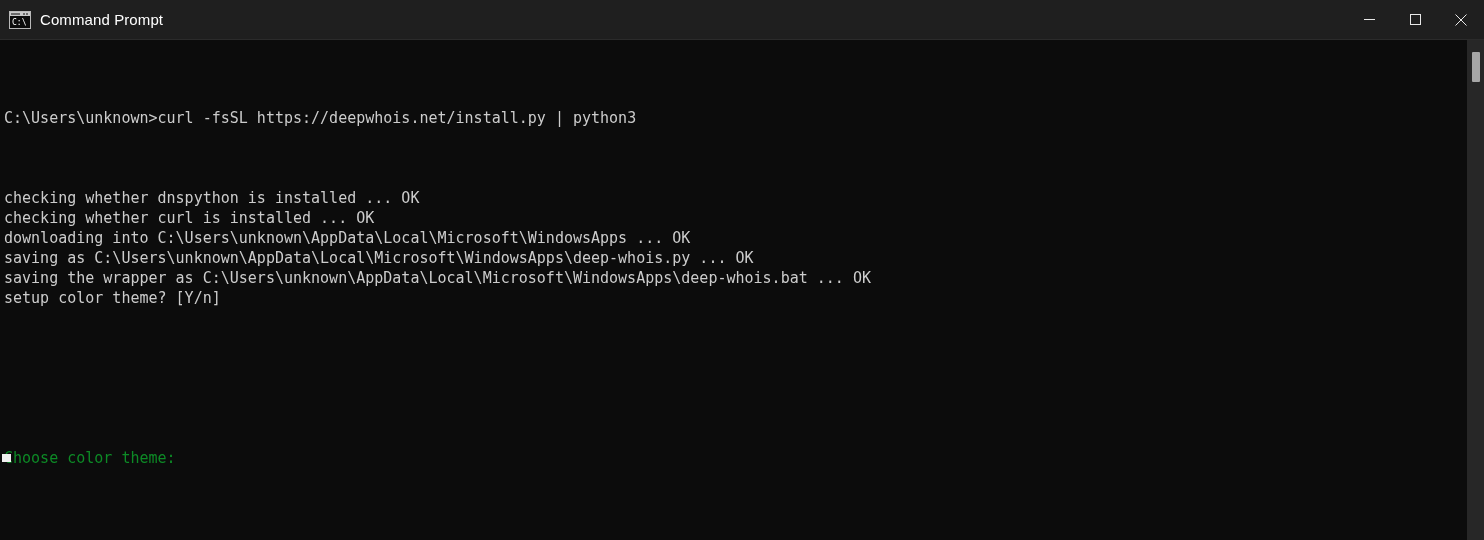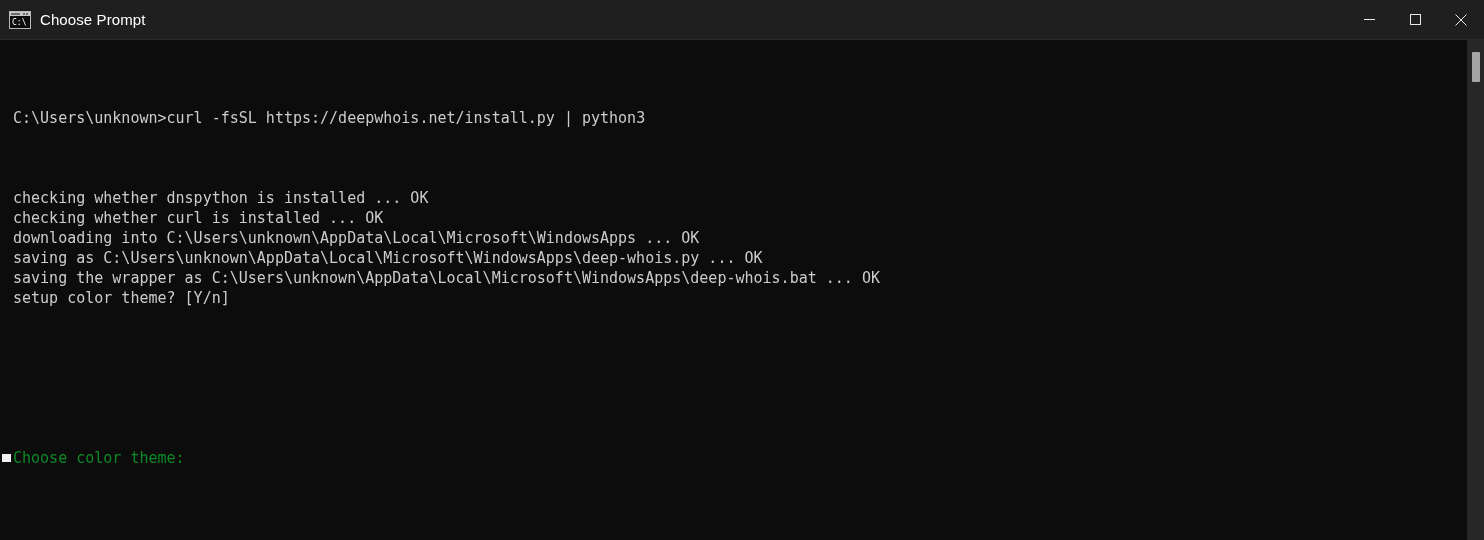--- a/index.html
+++ b/index.html
@@ -73,21 +73,21 @@
     flex: 1 1 auto;
     background: #0c0c0c;
     overflow: hidden;
   }
   #terminal {
     position: absolute;
     left: 0;
     top: 0;
     right: 18px;
     bottom: 0;
-    padding: 8px 0 0 13px;
+    padding: 8px 0 0 4px;
     box-sizing: border-box;
     font-family: "DejaVu Sans Mono", monospace;
     font-size: 15px;
     line-height: 20px;
     color: #cccccc;
     white-space: pre;
     overflow: hidden;
   }
   .line {
     height: 20px;
@@ -137,21 +137,21 @@
       <span class="app-icon">
         <svg class="app-icon" viewBox="0 0 22 18" xmlns="http://www.w3.org/2000/svg">
           <rect x="0.5" y="0.5" width="21" height="17" fill="#0c0c0c" stroke="#b9b9b9"></rect>
           <rect x="1" y="1" width="20" height="4" fill="#c9c9c9"></rect>
           <rect x="2" y="2" width="9" height="2" fill="#6b6b6b"></rect>
           <rect x="14" y="2" width="2" height="2" fill="#6b6b6b"></rect>
           <rect x="17" y="2" width="2" height="2" fill="#6b6b6b"></rect>
           <text x="3" y="14" font-family="DejaVu Sans Mono, monospace" font-size="8" fill="#ffffff">C:\</text>
         </svg>
       </span>
-      <span id="title-text">Choose Prompt</span>
+      <span id="title-text">Command Prompt</span>
     </div>
 
     <div id="window-controls">
       <div class="win-btn">
         <svg width="11" height="11" viewBox="0 0 11 11" xmlns="http://www.w3.org/2000/svg">
           <line x1="0" y1="5.5" x2="11" y2="5.5" stroke="#e8e8e8" stroke-width="1"></line>
         </svg>
       </div>
       <div class="win-btn">
         <svg width="11" height="11" viewBox="0 0 11 11" xmlns="http://www.w3.org/2000/svg">

